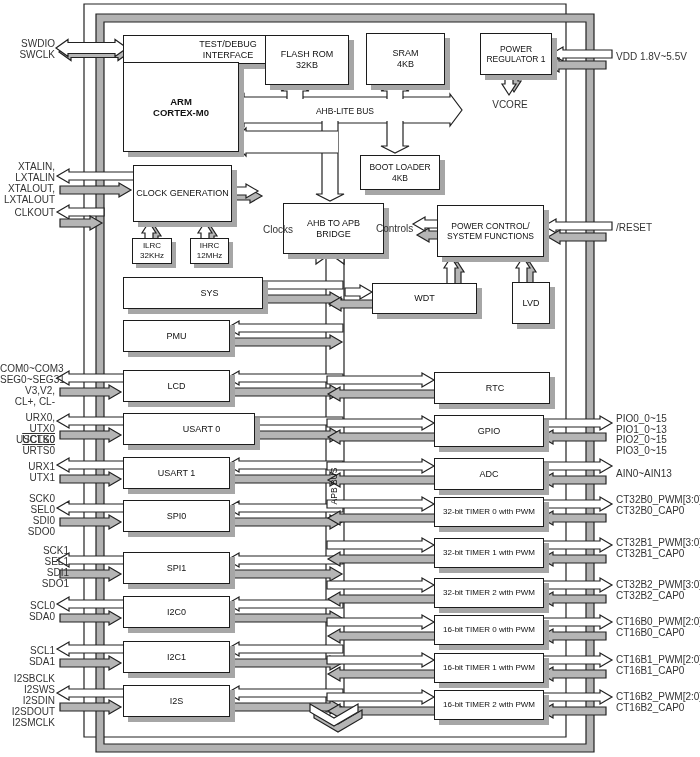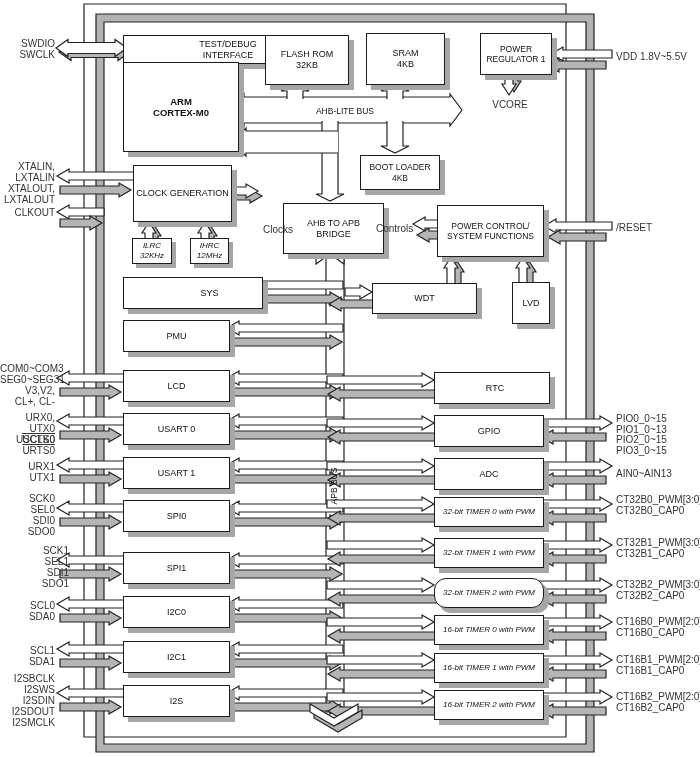--- a/index.html
+++ b/index.html
@@ -2,21 +2,21 @@
 <html><head>
 <meta charset="utf-8">
 <style>
   html,body{margin:0;padding:0;background:#fff;}
   #stage{position:relative;width:700px;height:757px;background:#fff;overflow:hidden;
          font-family:"Liberation Sans",sans-serif;color:#111;}
   #wires{position:absolute;left:0;top:0;width:700px;height:757px;}
   .box{position:absolute;background:#fff;border:1.4px solid #1c1c1c;
        box-shadow:5px 5px 0 #a6a6a6;display:flex;align-items:center;justify-content:center;
        text-align:center;font-size:9px;line-height:1.2;white-space:pre-line;z-index:2;}
-  .small{font-size:8px;font-style:italic;}
+  .small{font-size:8px;}
   .mid{font-size:8.5px;}
   .bold{font-weight:bold;font-size:9.5px;}
   .lbl{position:absolute;font-size:10px;line-height:11px;color:#333;white-space:pre-line;z-index:3;}
   .pin-l{left:0;width:55px;text-align:right;}
   .pin-r{left:616px;width:84px;text-align:left;}
   .tight{line-height:10.5px;}
   .ov{text-decoration:overline;}
   .buslbl{position:absolute;font-size:8.5px;color:#111;z-index:3;text-align:center;}
   .rot{transform:rotate(-90deg);}
 </style>
@@ -155,34 +155,34 @@
   <div class="box" style="left:283px;top:203px;width:99px;height:49px;">AHB TO APB
 BRIDGE</div>
   <div class="box mid" style="left:437px;top:205px;width:105px;height:50px;">POWER CONTROL/
 SYSTEM FUNCTIONS</div>
   <div class="box" style="left:372px;top:283px;width:103px;height:29px;">WDT</div>
   <div class="box" style="left:512px;top:282px;width:36px;height:40px;">LVD</div>
 
   <div class="box" style="left:123px;top:277px;width:105px;height:30px;padding-left:33px;">SYS</div>
   <div class="box" style="left:123px;top:320px;width:105px;height:30px;">PMU</div>
   <div class="box" style="left:123px;top:370px;width:105px;height:30px;">LCD</div>
-  <div class="box" style="left:123px;top:413px;width:105px;height:30px;">USART 0</div>
+  <div class="box" style="left:123px;top:413px;width:105px;height:30px;padding-left:25px;">USART 0</div>
   <div class="box" style="left:123px;top:457px;width:105px;height:30px;">USART 1</div>
   <div class="box" style="left:123px;top:500px;width:105px;height:30px;">SPI0</div>
   <div class="box" style="left:123px;top:552px;width:105px;height:30px;">SPI1</div>
   <div class="box" style="left:123px;top:596px;width:105px;height:30px;">I2C0</div>
   <div class="box" style="left:123px;top:641px;width:105px;height:30px;">I2C1</div>
   <div class="box" style="left:123px;top:685px;width:105px;height:30px;">I2S</div>
 
   <div class="box" style="left:434px;top:372px;width:108px;height:30px;padding-left:6px;">RTC</div>
   <div class="box" style="left:434px;top:458px;width:108px;height:30px;">ADC</div>
   <div class="box" style="left:434px;top:415px;width:108px;height:30px;">GPIO</div>
   <div class="box small" style="left:434px;top:497px;width:108px;height:28px;">32-bit TIMER 0 with PWM</div>
   <div class="box small" style="left:434px;top:538px;width:108px;height:28px;">32-bit TIMER 1 with PWM</div>
-  <div class="box small" style="left:434px;top:578px;width:108px;height:28px;border-radius:12px;">32-bit TIMER 2 with PWM</div>
+  <div class="box small" style="left:434px;top:578px;width:108px;height:28px;">32-bit TIMER 2 with PWM</div>
   <div class="box small" style="left:434px;top:615px;width:108px;height:28px;">16-bit TIMER 0 with PWM</div>
   <div class="box small" style="left:434px;top:653px;width:108px;height:28px;">16-bit TIMER 1 with PWM</div>
   <div class="box small" style="left:434px;top:690px;width:108px;height:28px;">16-bit TIMER 2 with PWM</div>
 
   <div class="buslbl" style="left:300px;top:106px;width:90px;">AHB-LITE BUS</div>
   <div class="buslbl rot" style="left:304px;top:481px;width:60px;">APB BUS</div>
   <div class="lbl" style="left:263px;top:187px;width:34px;margin-top:37px;">Clocks</div>
   <div class="lbl" style="left:376px;top:223px;width:36px;text-align:right;">Controls</div>
   <div class="lbl" style="left:488px;top:99px;width:44px;text-align:center;">VCORE</div>
 

